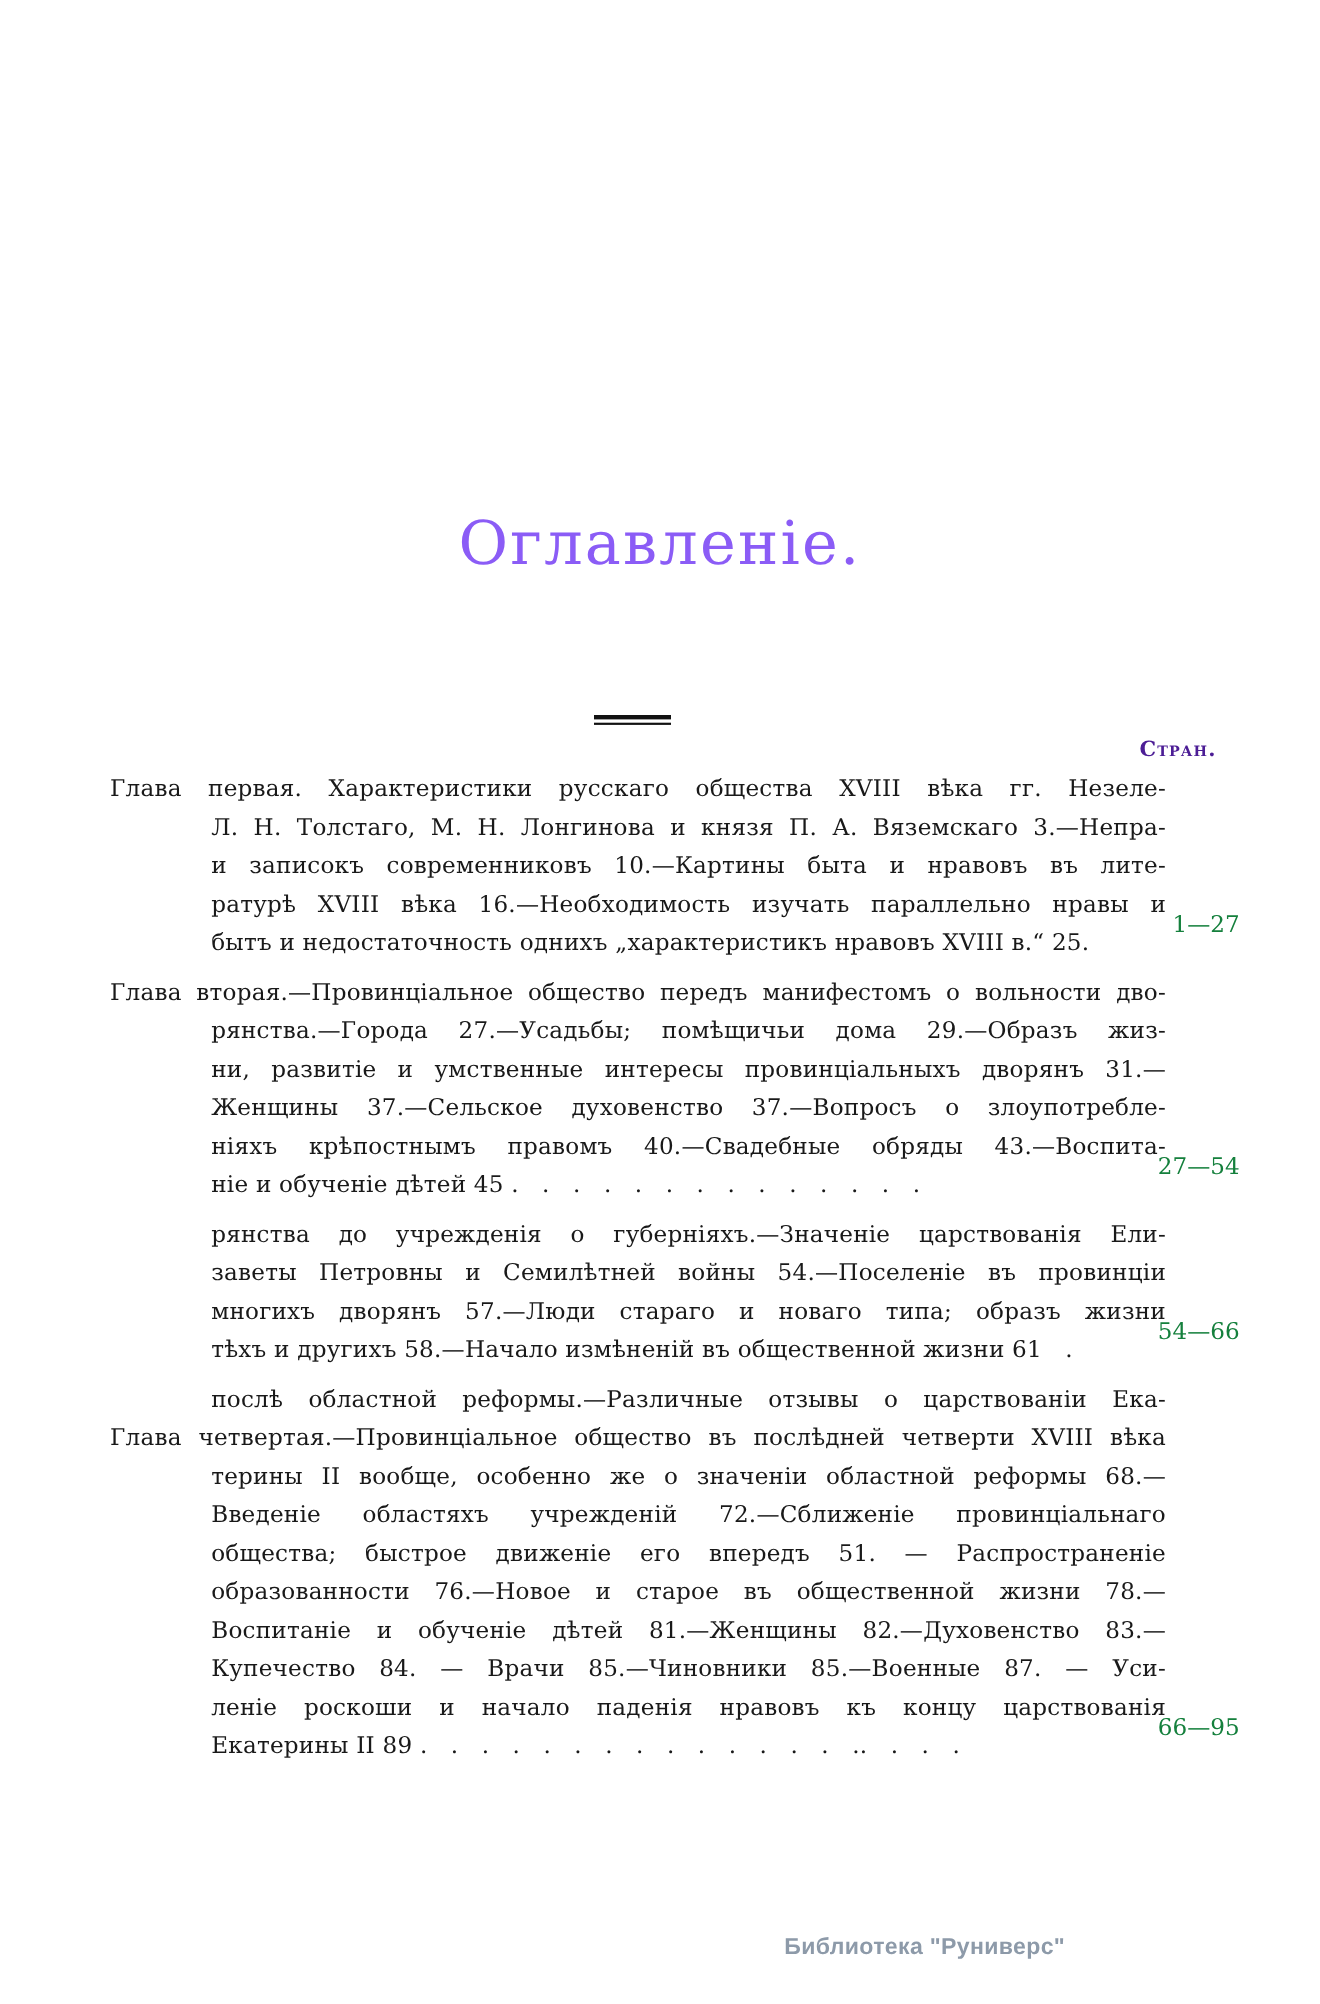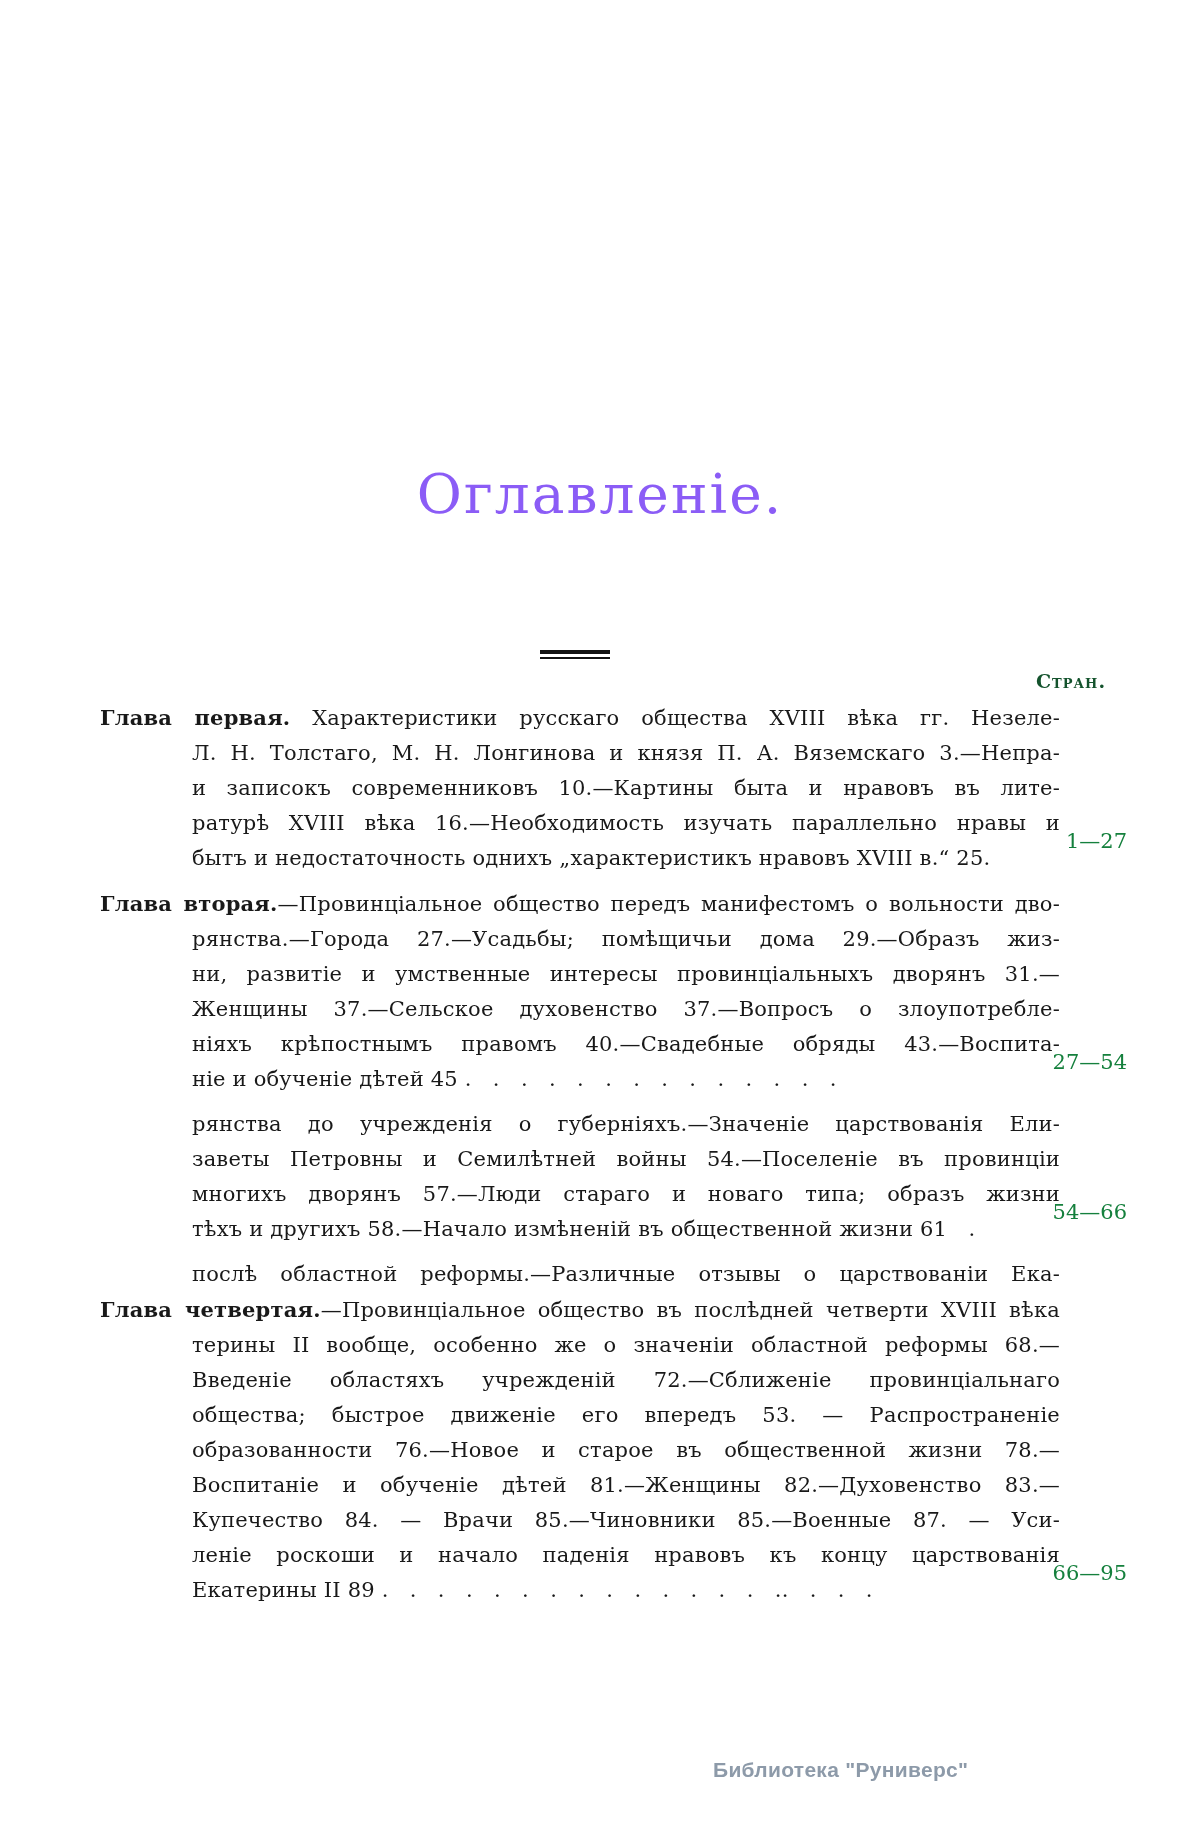--- a/index.html
+++ b/index.html
@@ -34,21 +34,21 @@
     border-bottom: 2px solid #121212;
   }
   .stran {
     position: absolute;
     top: 670px;
     right: 94px;
     font-size: 19px;
     font-variant: small-caps;
     letter-spacing: 1px;
     font-weight: bold;
-    color: #14532d;
+    color: #4c1d95;
   }
   .toc {
     position: absolute;
     top: 700px;
     left: 100px;
     width: 1025px;
     font-size: 21px;
     line-height: 35px;
   }
   .entry {
@@ -56,21 +56,21 @@
     padding-right: 65px;
     margin-bottom: 10px;
   }
   .line {
     text-align: justify;
     text-align-last: justify;
     letter-spacing: 0.2px;
   }
   .line.cont { padding-left: 92px; }
   .line.last { text-align-last: left; white-space: pre-wrap; }
-  .lead { font-weight: bold; }
+  .lead { font-weight: normal; }
   .pages {
     position: absolute;
     right: -2px;
     bottom: 17px;
     font-size: 21px;
     color: #15803d;
   }
   .watermark {
     position: absolute;
     top: 1758px;
@@ -112,21 +112,21 @@
         <div class="line cont">заветы Петровны и Семилѣтней войны 54.—Поселеніе въ провинціи</div>
         <div class="line cont">многихъ дворянъ 57.—Люди стараго и новаго типа; образъ жизни</div>
         <div class="line cont last">тѣхъ и другихъ 58.—Начало измѣненій въ общественной жизни 61 .</div>
         <span class="pages">54—66</span>
       </div>
       <div class="entry">
         <div class="line cont">послѣ областной реформы.—Различные отзывы о царствованіи Ека-</div>
         <div class="line first"><span class="lead">Глава четвертая.</span><span>—Провинціальное общество въ послѣдней четверти XVIII вѣка</span></div>
         <div class="line cont">терины II вообще, особенно же о значеніи областной реформы 68.—</div>
         <div class="line cont">Введеніе областяхъ учрежденій 72.—Сближеніе провинціальнаго</div>
-        <div class="line cont">общества; быстрое движеніе его впередъ 53. — Распространеніе</div>
+        <div class="line cont">общества; быстрое движеніе его впередъ 51. — Распространеніе</div>
         <div class="line cont">образованности 76.—Новое и старое въ общественной жизни 78.—</div>
         <div class="line cont">Воспитаніе и обученіе дѣтей 81.—Женщины 82.—Духовенство 83.—</div>
         <div class="line cont">Купечество 84. — Врачи 85.—Чиновники 85.—Военные 87. — Уси-</div>
         <div class="line cont">леніе роскоши и начало паденія нравовъ къ концу царствованія</div>
         <div class="line cont last">Екатерины II 89 . . . . . . . . . . . . . . .. . . .</div>
         <span class="pages">66—95</span>
       </div>
     </div>
   <div class="watermark">Библиотека "Руниверс"</div>
 </div>

